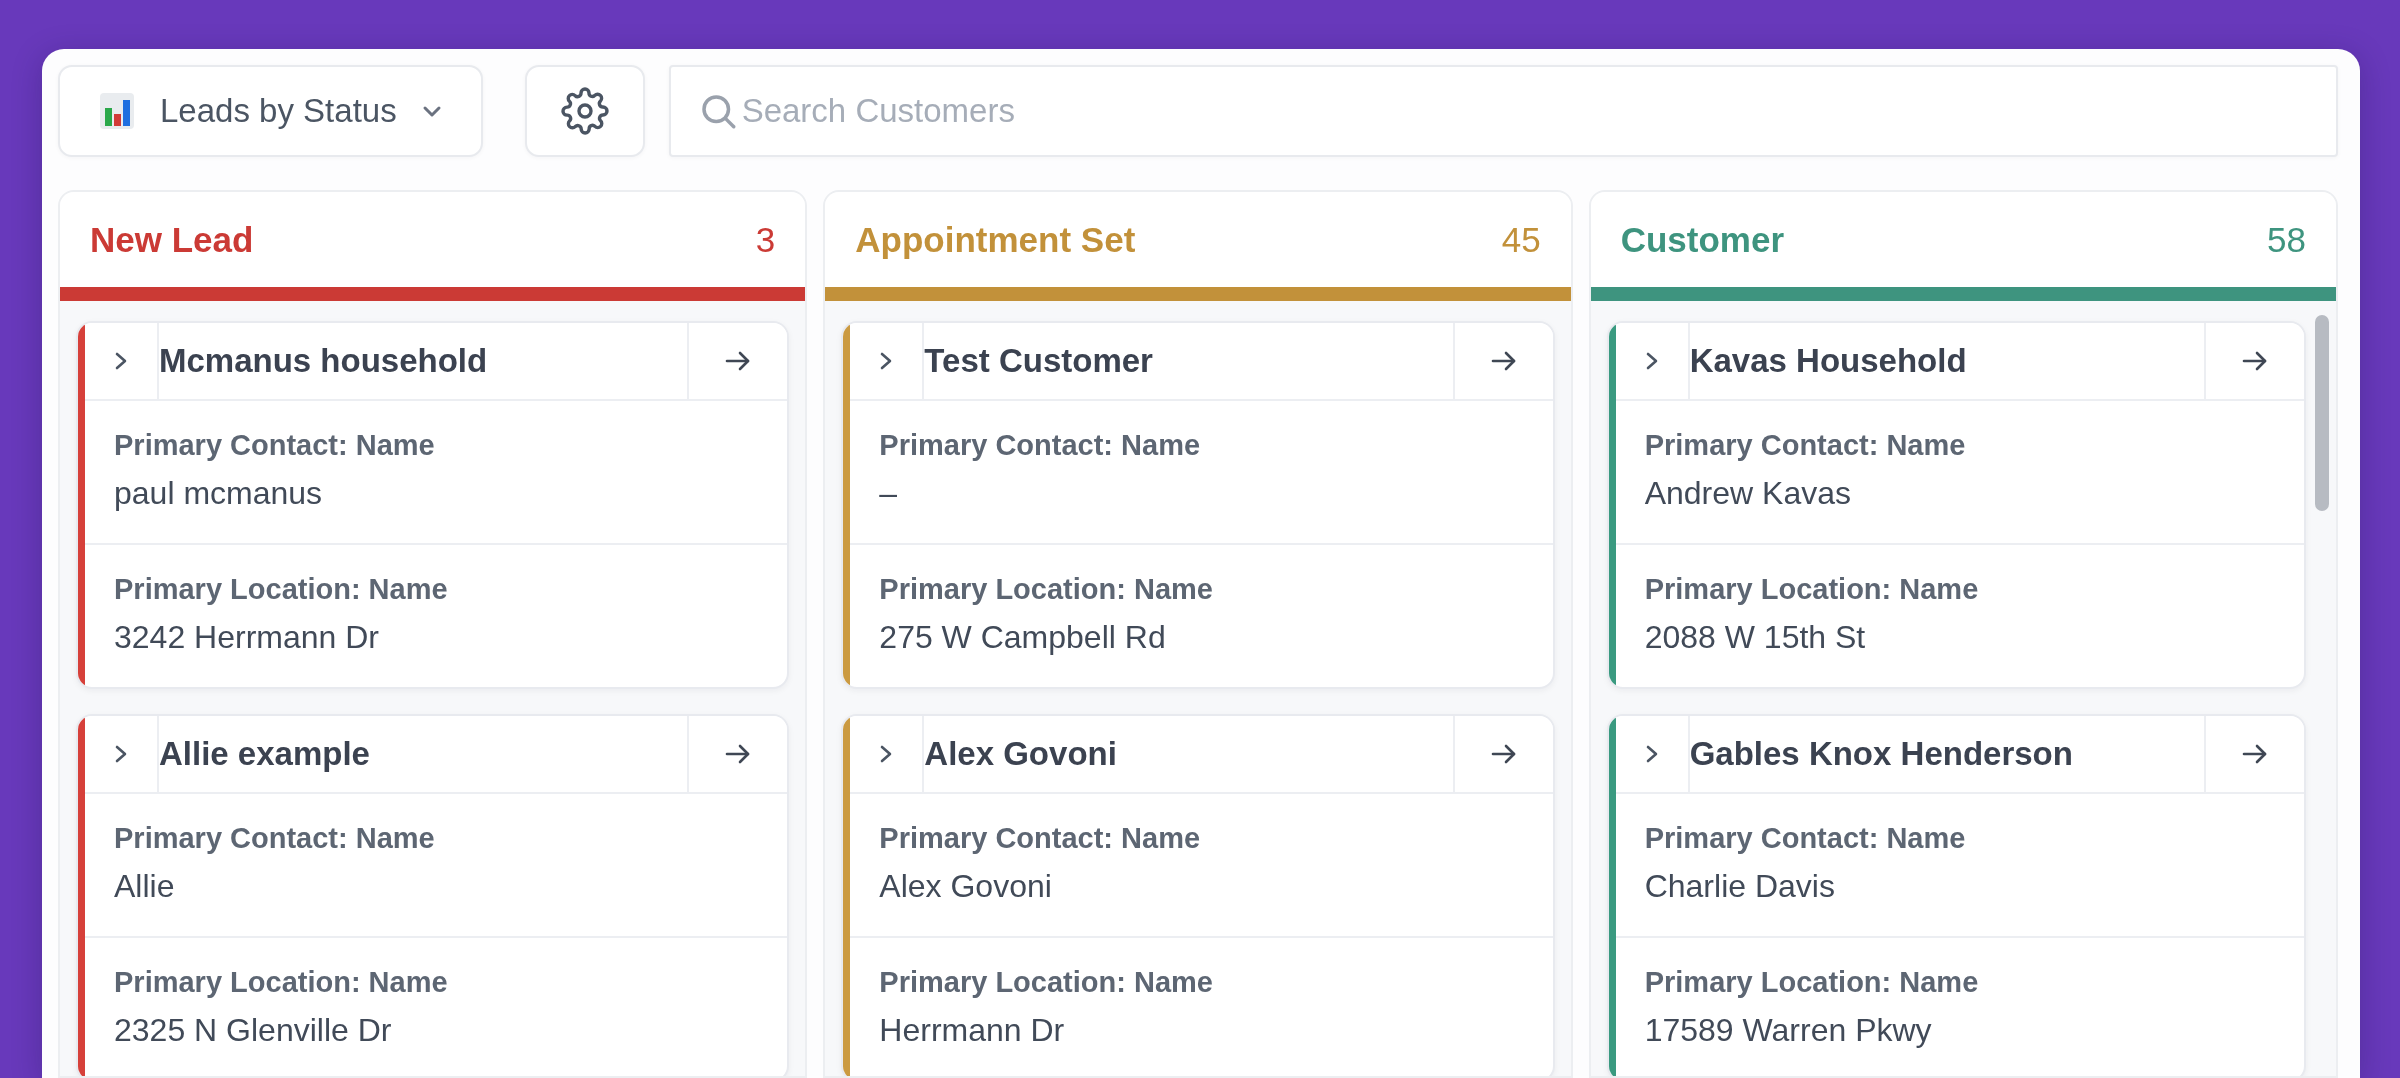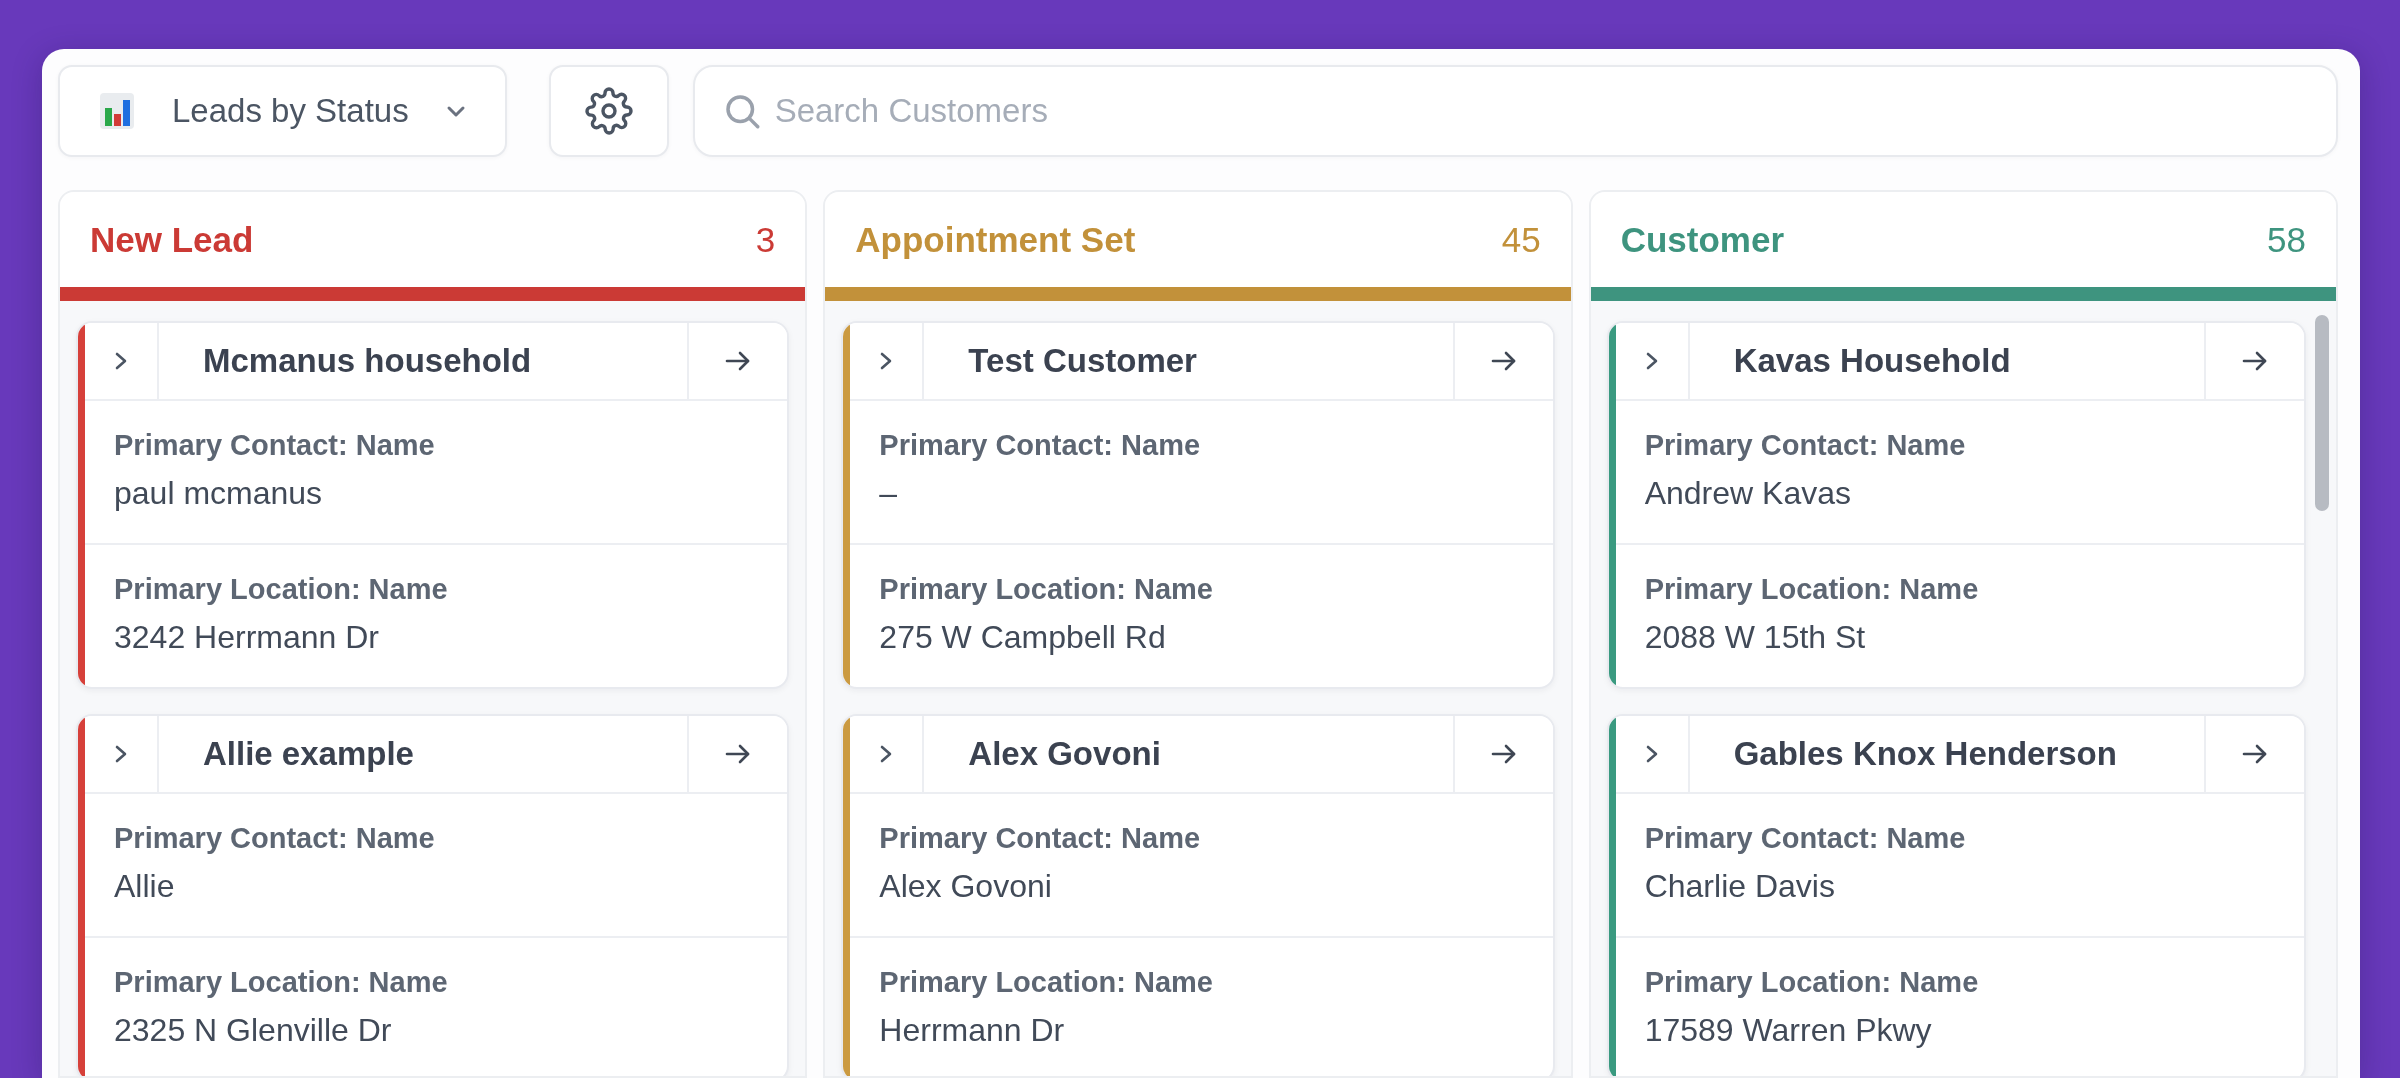--- a/index.html
+++ b/index.html
@@ -13,26 +13,26 @@
     box-shadow:0 6px 30px rgba(20,10,60,.25);
   }
 
   
   .toolbar { display:flex; align-items:stretch; height:92px; }
   .tb-btn {
     background:#fff; border:2px solid #e8eaee; border-radius:14px;
     display:flex; align-items:center; justify-content:center;
     box-shadow:0 1px 4px rgba(16,24,40,.04); cursor:pointer;
   }
-  .view-btn { padding:0 34px; gap:32px; margin-right:42px; }
+  .view-btn { padding:0 34px; gap:20px; margin-right:42px; }
   .view-btn .lbl { font-size:33px; font-weight:500; color:#4b5563; white-space:nowrap; }
   .gear-btn { width:120px; margin-right:24px; }
   .search-box {
-    flex:1; background:#fff; border:2px solid #e8eaee; border-radius:20px;
-    display:flex; align-items:center; padding:0 26px; gap:12px;
+    flex:1; background:#fff; border:2px solid #e8eaee; border-radius:4px;
+    display:flex; align-items:center; padding:0 26px; gap:3px;
     box-shadow:0 1px 4px rgba(16,24,40,.04);
   }
   .search-box input {
     flex:1; border:none; outline:none; font-size:33px; color:#374151;
     font-family:"Liberation Sans", sans-serif; background:transparent;
   }
   .search-box input::placeholder { color:#a6adb8; }
 
   
   .board { display:flex; gap:16px; margin-top:33px; height:888px; }
@@ -59,22 +59,22 @@
   }
   .accent { position:absolute; left:0; top:0; bottom:0; width:7px; }
   .card-head { display:flex; align-items:stretch; height:78px; border-bottom:2px solid #eceef2; }
   .cell {
     background:#fff; border:none; display:flex; align-items:center; justify-content:center;
     cursor:pointer; padding:0;
   }
   .cell.chev { width:74px; border-right:2px solid #eceef2; margin-left:7px; }
   .cell.arrow { width:100px; border-left:2px solid #eceef2; }
   .card-title {
-    flex:1; display:flex; align-items:center; padding-left:24px;
-    font-size:33px; font-weight:700; color:#3b4250; white-space:nowrap; overflow:hidden;margin-left:20px;
+    flex:1; display:flex; align-items:center; 
+    font-size:33px; font-weight:700; color:#3b4250; white-space:nowrap; overflow:hidden;
   }
   .field { padding:26px 30px 30px 36px; }
   .field + .field { border-top:2px solid #eceef2; }
   .f-label { font-size:29px; font-weight:600; color:#5d6673; line-height:36px; margin-bottom:10px; }
   .f-value { font-size:32px; font-weight:400; color:#414a58; line-height:40px; }
 
   .scroll-thumb {
     position:absolute; top:14px; right:7px; width:14px; height:196px;
     background:#b7bbc2; border-radius:8px;
   }

